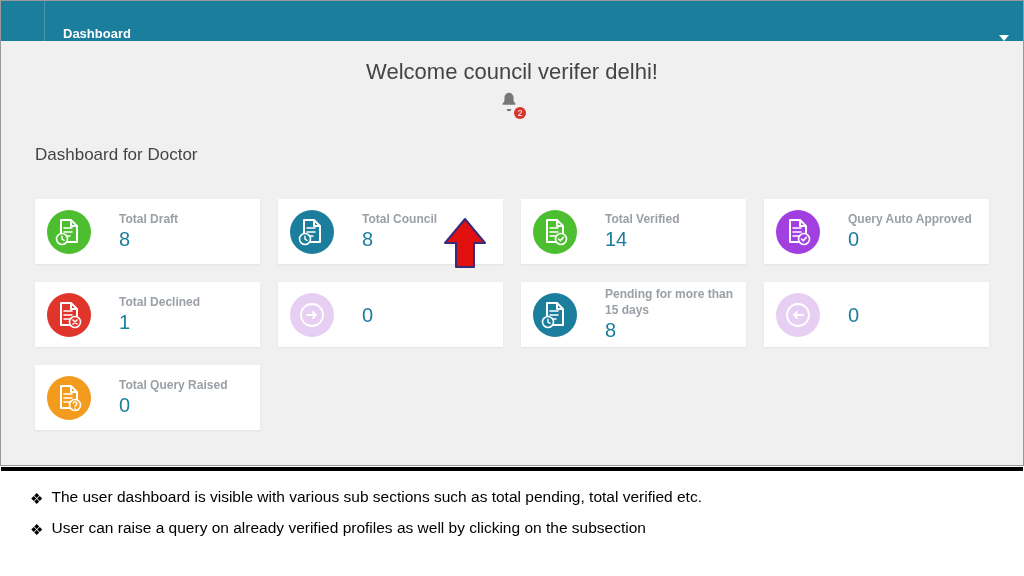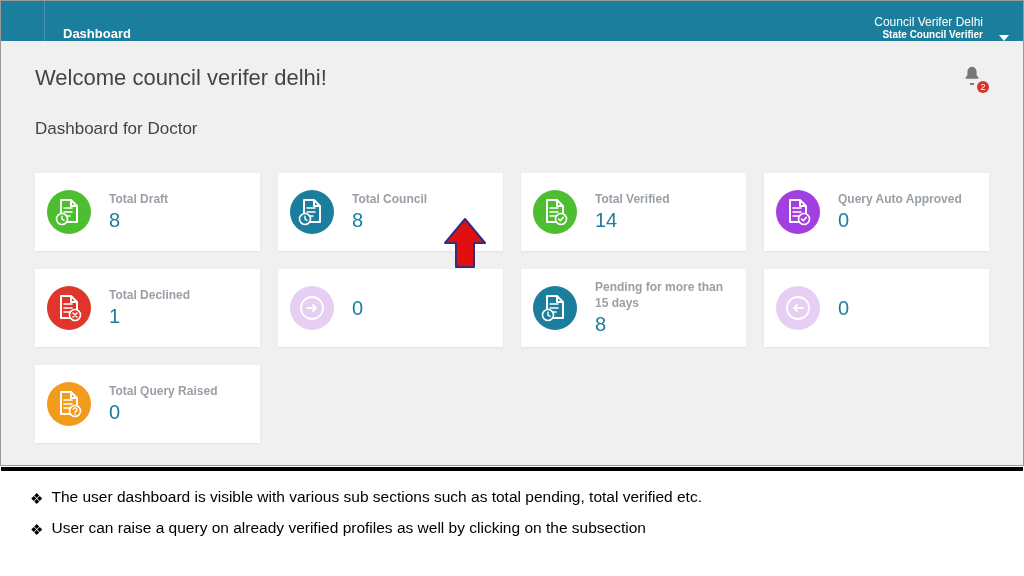--- a/index.html
+++ b/index.html
@@ -10,33 +10,33 @@
   .topbar { display: flex; align-items: flex-end; height: 40px; background: #1b7e9c; color: #fff; }
   .topbar .hamburger-slot { width: 44px; height: 100%; border-right: 1px solid rgba(255,255,255,0.18); }
   .topbar .title { font-weight: 700; font-size: 13px; padding-left: 18px; flex: 1; }
   .topbar .userbox { text-align: right; padding-right: 10px; font-size: 11px; line-height: 1.2; }
   .topbar .userbox .u1 { font-size: 12px; }
   .topbar .userbox .u2 { font-size: 10px; font-weight: 700; }
   .topbar .caret { padding: 0 14px 0 6px; }
   .topbar .caret svg { display: block; }
 
   .content { padding: 18px 34px 10px 34px; }
-  .welcome-row { display: flex; align-items: flex-end; }
+  .welcome-row { display: flex; align-items: center; flex-direction: column; }
   .welcome { font-size: 22px; color: #444; font-weight: 400; flex: 1; }
   .bell-wrap { position: relative; margin-top: 6px; margin-right: 6px; }
   .bell-wrap .badge {
     position: absolute; right: -6px; bottom: -2px;
     background: #d9342b; color: #fff; font-size: 9px; line-height: 1;
     min-width: 12px; height: 12px; border-radius: 6px;
     display: flex; align-items: center; justify-content: center; padding: 0 3px;
   }
   .section-title { font-size: 17px; color: #444; margin-top: 28px; margin-bottom: 34px; }
 
   .grid { display: grid; grid-template-columns: repeat(4, 1fr); gap: 18px; }
-  .card { background: #fff; height: 78px; display: flex; align-items: center; padding: 0 12px; gap: 18px; box-shadow: 0 1px 2px rgba(0,0,0,0.06); cursor: pointer; }
+  .card { background: #fff; height: 65px; display: flex; align-items: center; padding: 0 12px; gap: 28px; box-shadow: 0 1px 2px rgba(0,0,0,0.06); cursor: pointer; }
   .card .texts .lbl { font-size: 12px; color: #9aa0a6; font-weight: 600; line-height: 1.3; }
   .card .texts .val { font-size: 20px; color: #1b7e9c; line-height: 1.2; }
 
   .icon-circle { width: 44px; height: 44px; border-radius: 50%; display: flex; align-items: center; justify-content: center; flex-shrink: 0; }
   .c-green  { background: #4cbe2f; }
   .c-blue   { background: #1b7e9c; }
   .c-purple { background: #a23fe0; }
   .c-red    { background: #e0352b; }
   .c-lilac  { background: #e7cff4; }
   .c-orange { background: #f29b1d; }
@@ -48,24 +48,20 @@
   .notes .note .bullet { font-size: 15px; line-height: 1.4; }
 </style>
 </head>
 <body>
 
 <div class="frame">
   <div class="app">
     <div class="topbar">
       <div class="hamburger-slot"></div>
       <div class="title">Dashboard</div>
-      <div class="userbox">
-        <div class="u1">Council Verifer Delhi</div>
-        <div class="u2">State Council Verifier</div>
-      </div>
       <div class="caret">
         <svg width="10" height="6" viewBox="0 0 10 6">
             <path d="M0 0 L10 0 L5 6 Z" fill="#fff"></path>
           </svg>
       </div>
     </div>
 
     <div class="content">
       <div class="welcome-row">
         <div class="welcome">Welcome council verifer delhi!</div>

